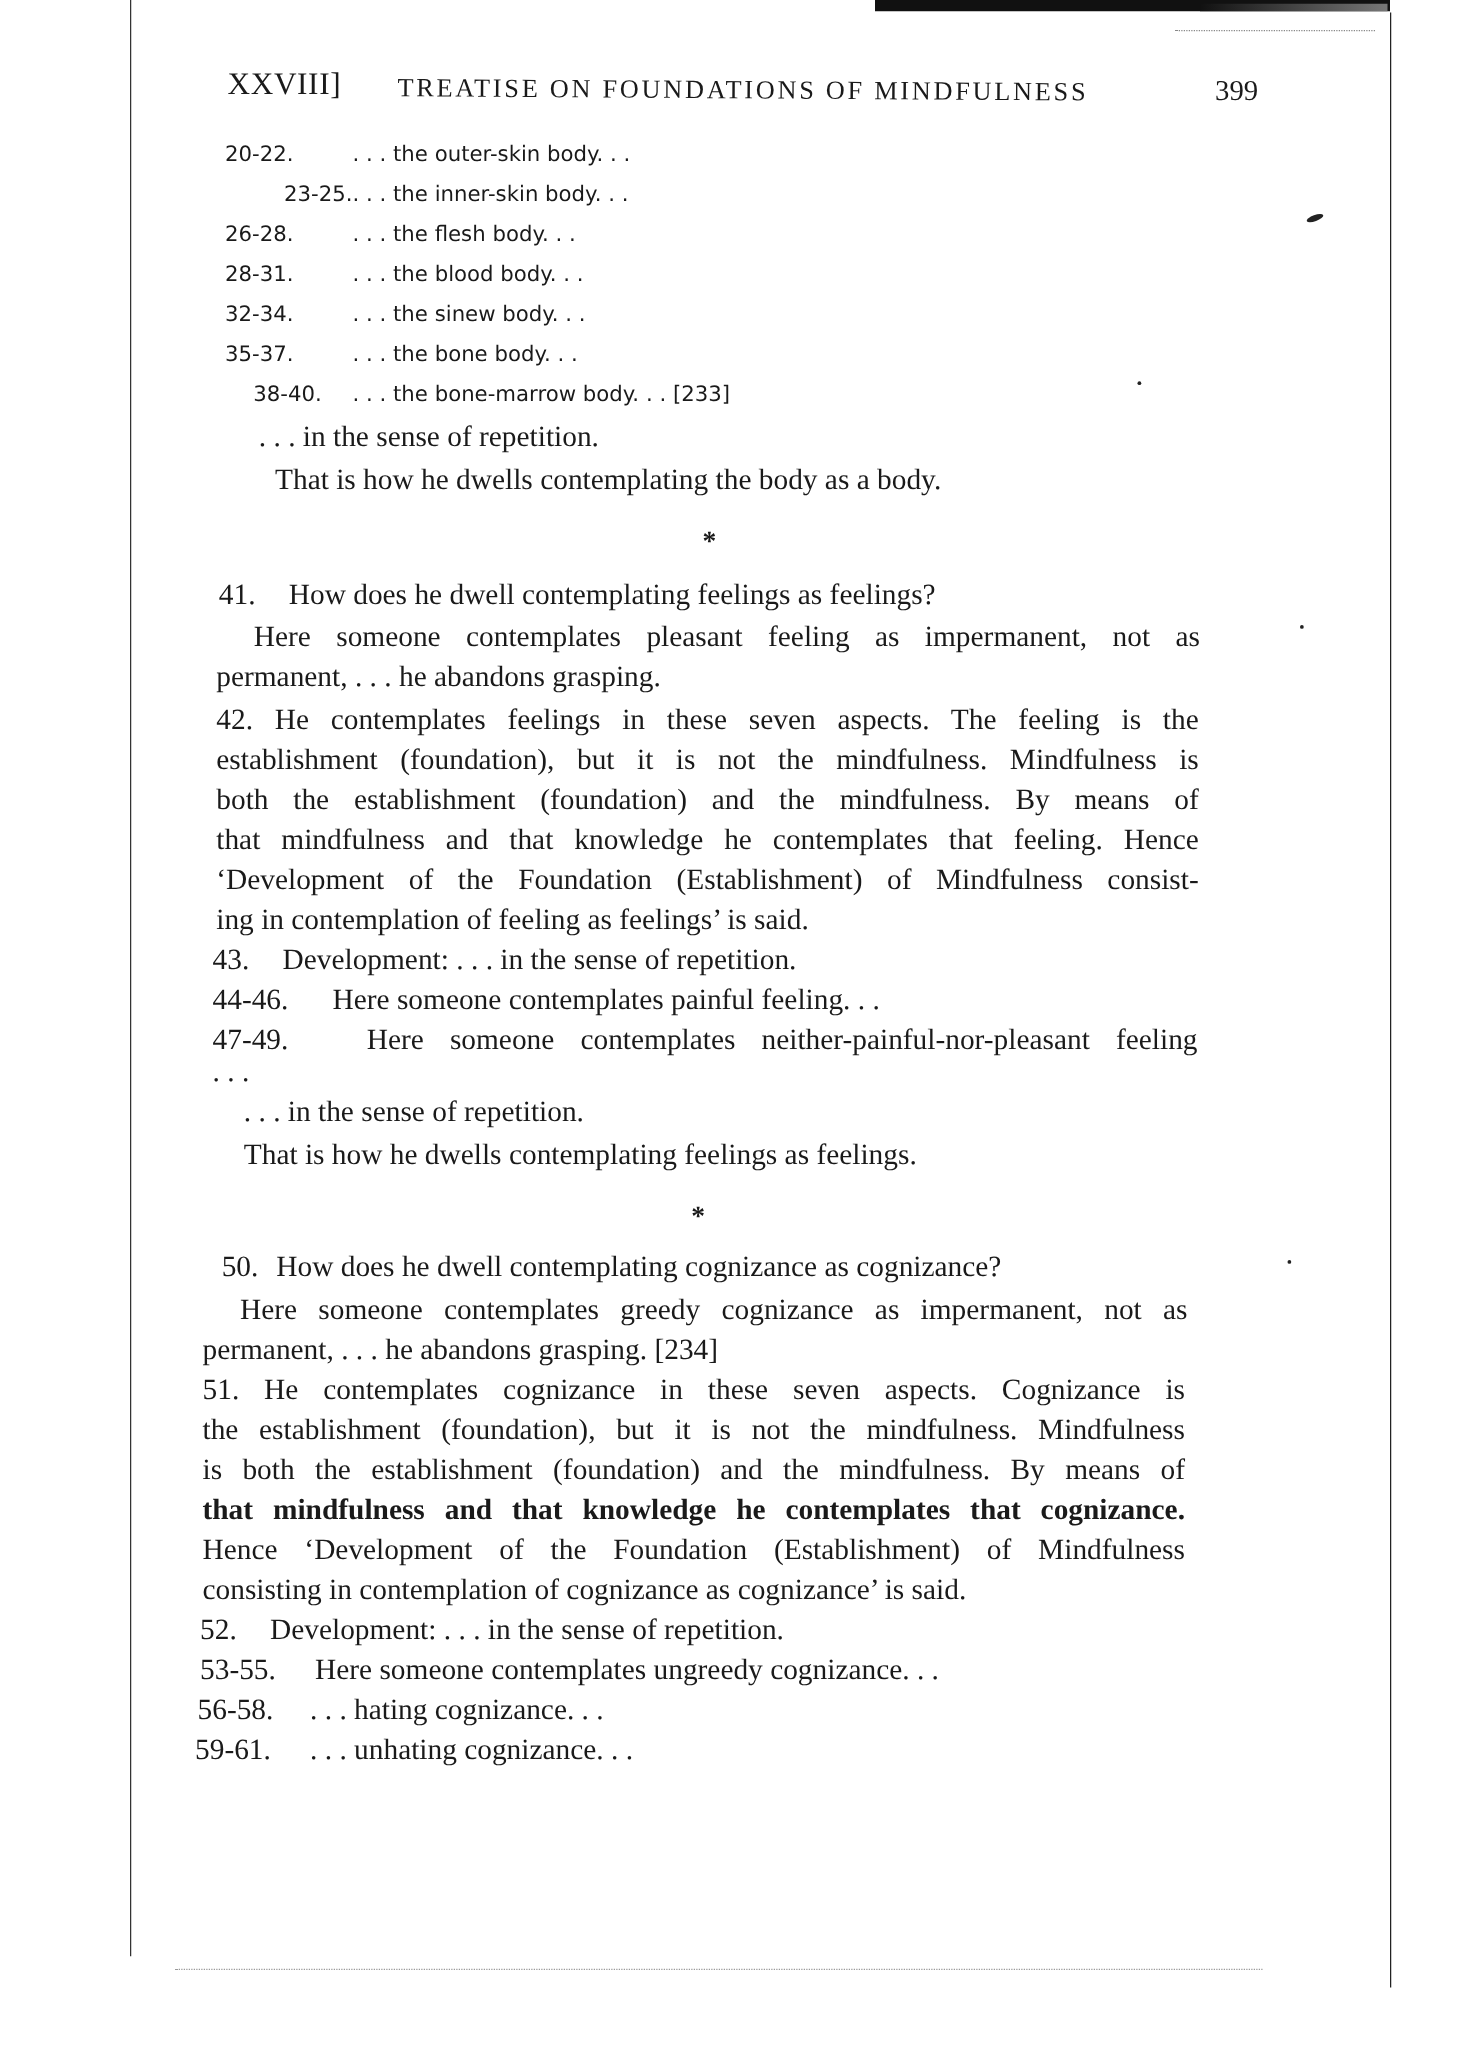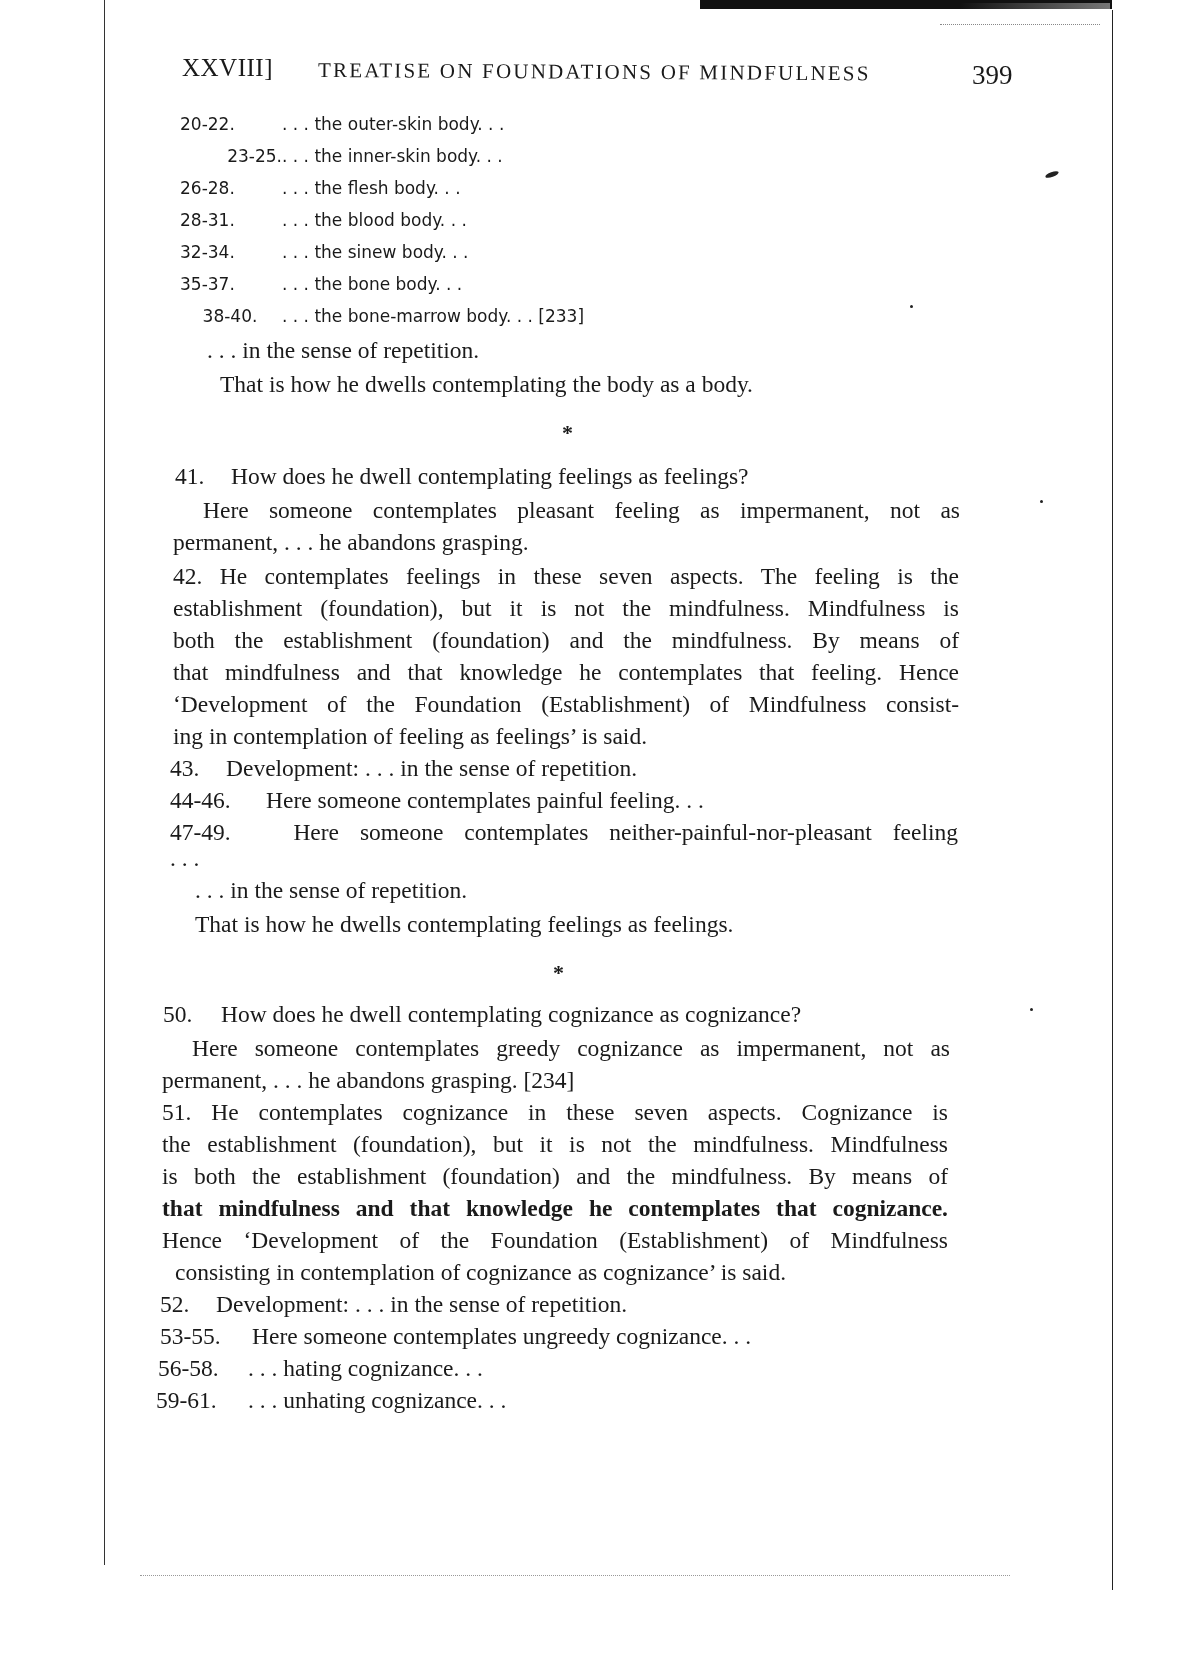--- a/index.html
+++ b/index.html
@@ -12,21 +12,21 @@
   .top-bar-fade { position: absolute; left: 960px; top: 3px; width: 150px; height: 6px; background: linear-gradient(to right, #111, #777); }
   .top-dotline { position: absolute; left: 940px; top: 24px; width: 160px; border-top: 1px dotted #888; }
   .edge-left { position: absolute; left: 104px; top: 0; height: 1565px; border-left: 1.5px solid #333; }
   .edge-right { position: absolute; left: 1112px; top: 10px; height: 1580px; border-left: 1.5px solid #222; }
   .bottom-dots { position: absolute; left: 140px; top: 1575px; width: 870px; border-top: 1px dotted #999; }
   .speck { position: absolute; background: #222; border-radius: 50%; }
 
   .header { position: absolute; top: 50px; left: 182px; width: 830px; height: 40px; }
   .header .chapter { position: absolute; left: 0; top: 4px; font-size: 25px; letter-spacing: 0.5px; }
   .header .running-title { position: absolute; left: 136px; top: 8px; font-size: 21px; letter-spacing: 2.2px; transform: rotate(0.35deg); transform-origin: left; }
-  .header .page-number { position: absolute; left: 790px; top: 10px; font-size: 27px; }
+  .header .page-number { position: absolute; left: 790px; top: 10px; font-size: 23px; }
 
   .line { position: absolute; white-space: nowrap; font-size: 23.5px; line-height: 28px; }
   .num { display: inline-block; }
   .sans { font-family: "DejaVu Sans", "Liberation Sans", sans-serif; font-size: 17px; }
   .justify { text-align: justify; text-align-last: justify; white-space: nowrap; }
   .star { position: absolute; font-size: 22px; font-weight: bold; }
 </style>
 </head>
 <body>
 
@@ -77,28 +77,28 @@
   <div class="line" style="left:170px;top:786px;"><span class="num" style="width:96px">44-46.</span><span>Here someone contemplates painful feeling. . .</span></div>
   <div class="line justify" style="left:170px;top:818px;width:788px;"><span>47-49.</span>&nbsp;&nbsp; <span>Here someone contemplates neither-painful-nor-pleasant feeling</span></div>
   <div class="line" style="left:170px;top:844px;">. . .</div>
   <div class="line" style="left:195px;top:876px;">. . . in the sense of repetition.</div>
   <div class="line" style="left:195px;top:910px;">That is how he dwells contemplating feelings as feelings.</div>
 </div>
 
 <div class="star" style="left:553px;top:960px;">*</div>
 
 <div>
-  <div class="line" style="left:163px;top:1000px;"><span class="num" style="width:58px">50.</span><span>How does he dwell contemplating cognizance as cognizance?</span></div>
+  <div class="line" style="left:163px;top:1000px;text-align:center;"><span class="num" style="width:58px">50.</span><span>How does he dwell contemplating cognizance as cognizance?</span></div>
   <div class="line justify" style="left:192px;top:1034px;width:758px;">Here someone contemplates greedy cognizance as impermanent, not as</div>
   <div class="line" style="left:162px;top:1066px;">permanent, . . . he abandons grasping. [234]</div>
 
   <div class="line justify" style="left:162px;top:1098px;width:786px;"><span>51.</span> <span>He contemplates cognizance in these seven aspects. Cognizance is</span></div>
   <div class="line justify" style="left:162px;top:1130px;width:786px;">the establishment (foundation), but it is not the mindfulness. Mindfulness</div>
   <div class="line justify" style="left:162px;top:1162px;width:786px;">is both the establishment (foundation) and the mindfulness. By means of</div>
   <div class="line justify" style="left:162px;top:1194px;width:786px;font-weight:bold;">that mindfulness and that knowledge he contemplates that cognizance.</div>
   <div class="line justify" style="left:162px;top:1226px;width:786px;">Hence ‘Development of the Foundation (Establishment) of Mindfulness</div>
-  <div class="line" style="left:162px;top:1258px;margin-left:13px;">consisting in contemplation of cognizance as cognizance’ is said.</div>
+  <div class="line" style="left:162px;top:1258px;">consisting in contemplation of cognizance as cognizance’ is said.</div>
 
   <div class="line" style="left:160px;top:1290px;"><span class="num" style="width:56px">52.</span><span>Development: . . . in the sense of repetition.</span></div>
   <div class="line" style="left:160px;top:1322px;"><span class="num" style="width:92px">53-55.</span><span>Here someone contemplates ungreedy cognizance. . .</span></div>
   <div class="line" style="left:158px;top:1354px;"><span class="num" style="width:90px">56-58.</span><span>. . . hating cognizance. . .</span></div>
   <div class="line" style="left:156px;top:1386px;"><span class="num" style="width:92px">59-61.</span><span>. . . unhating cognizance. . .</span></div>
 </div>
 
 </body></html>

